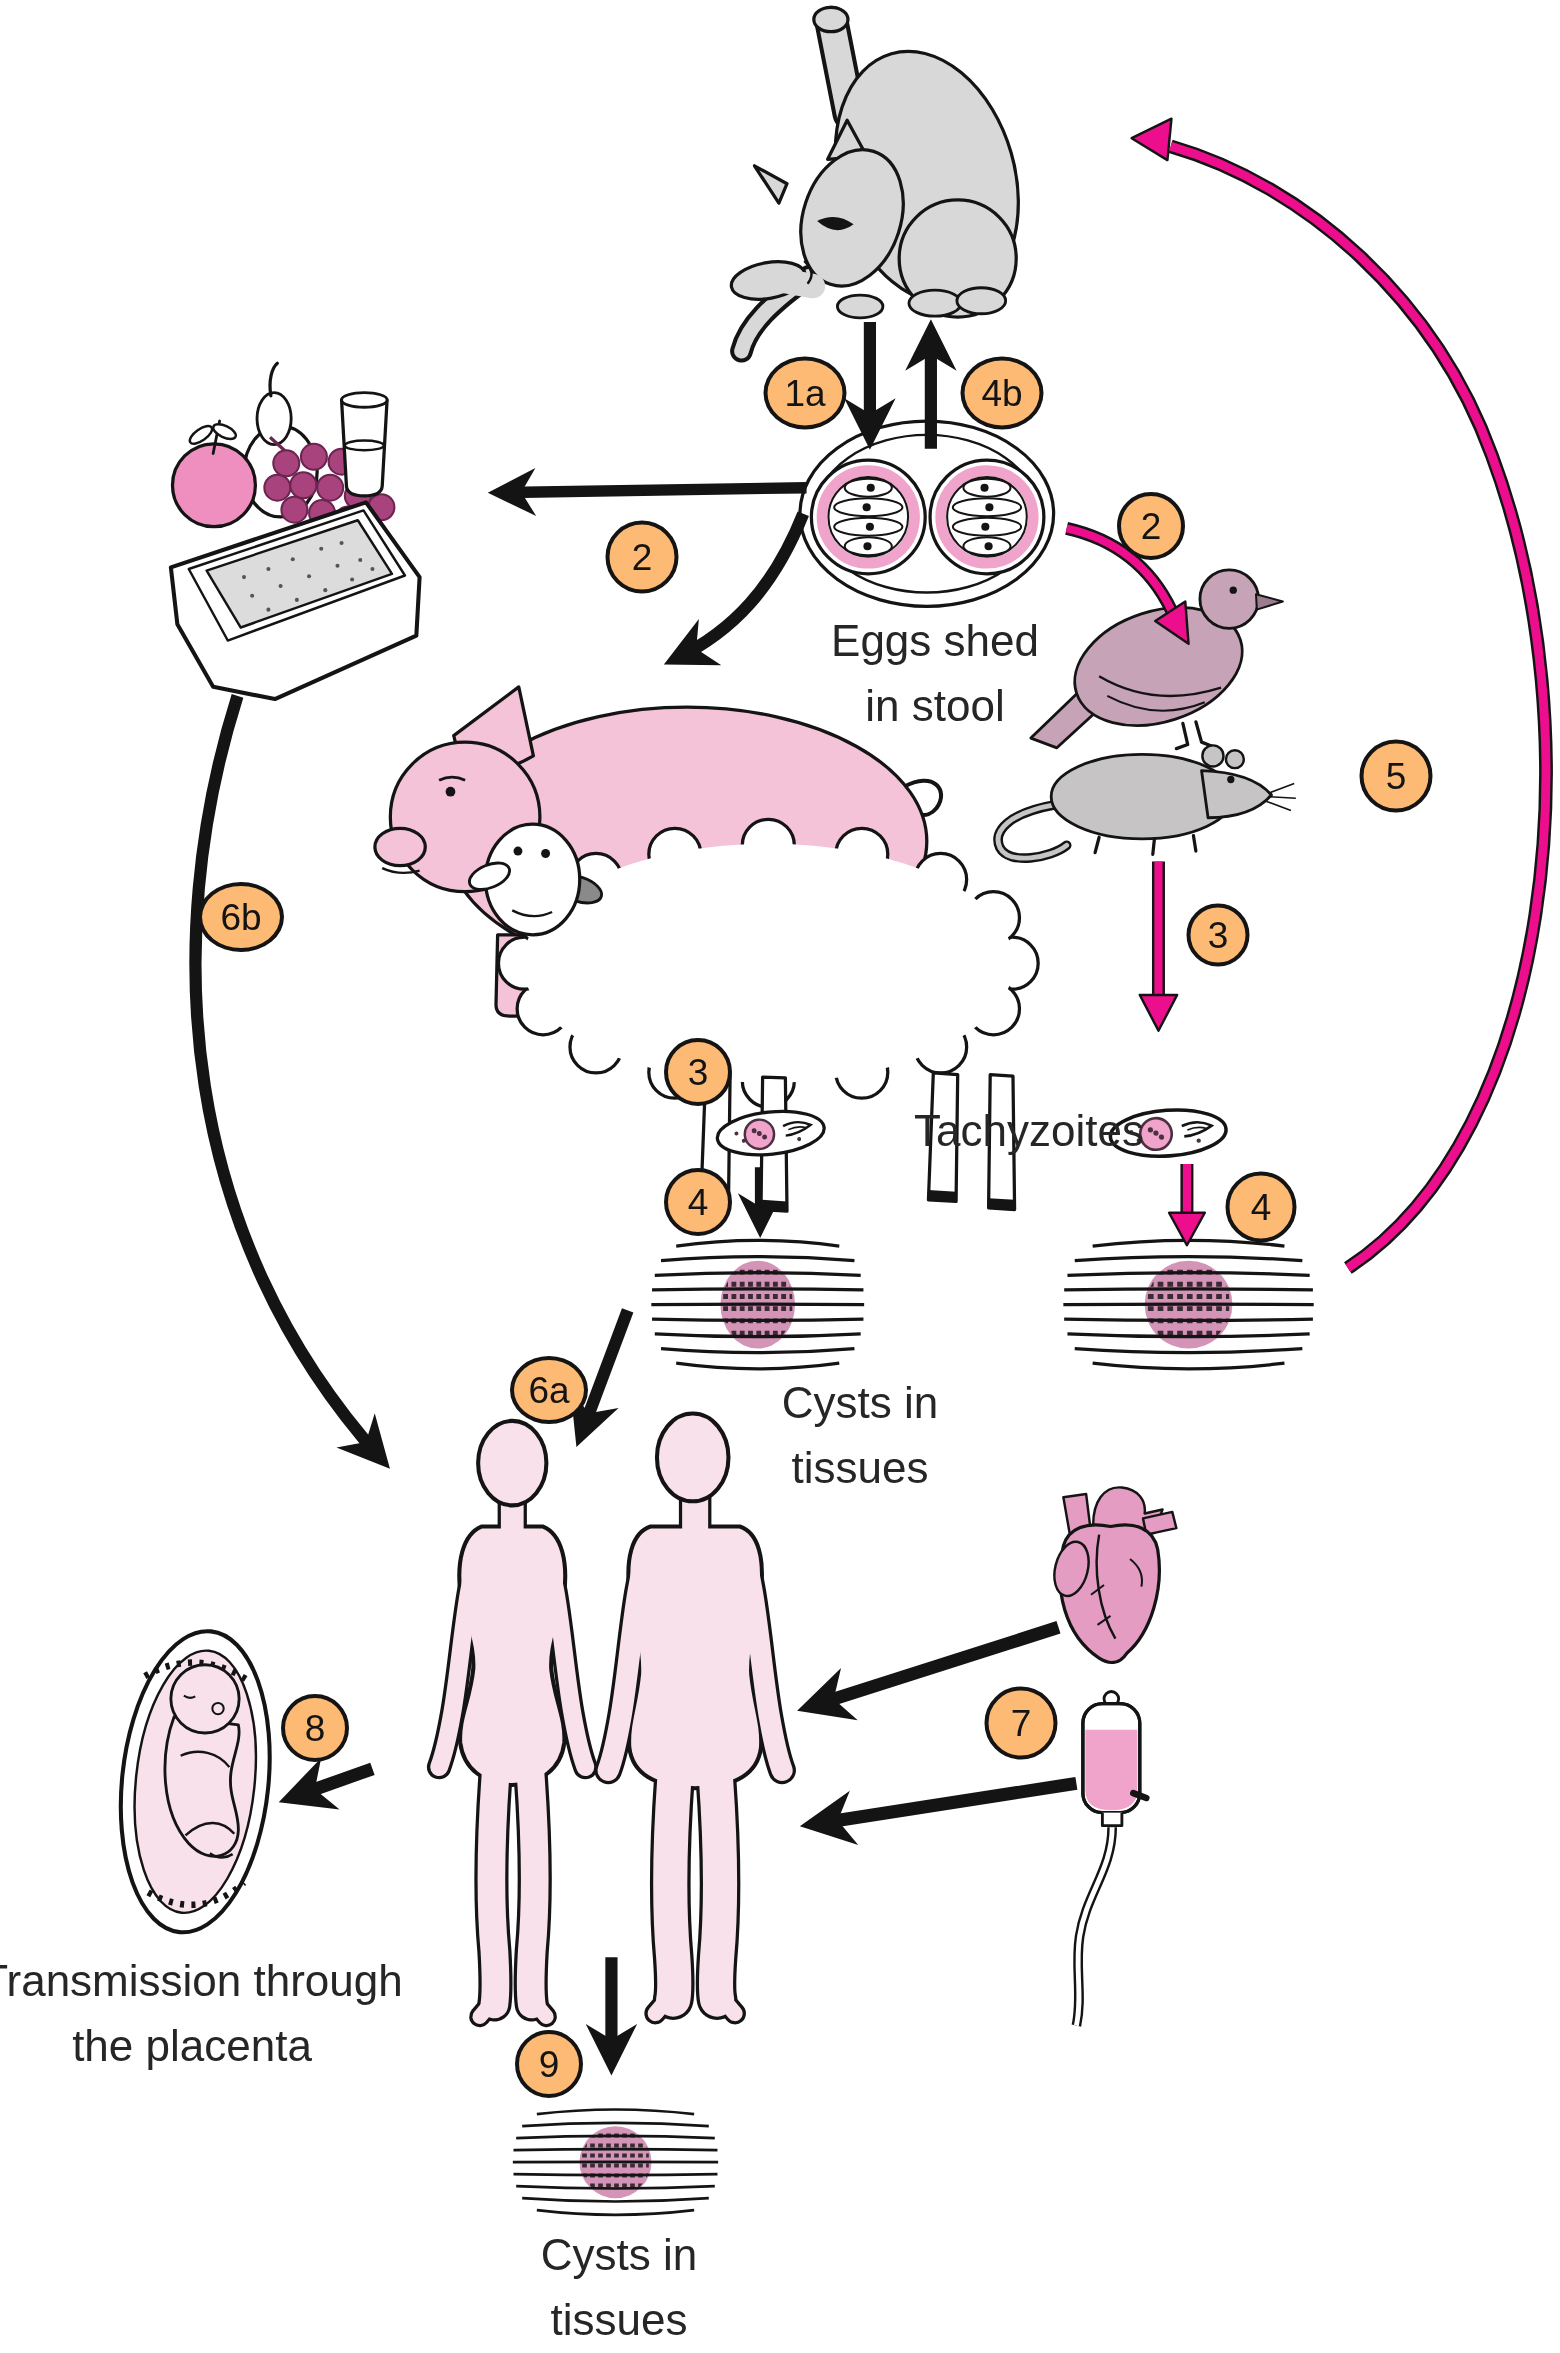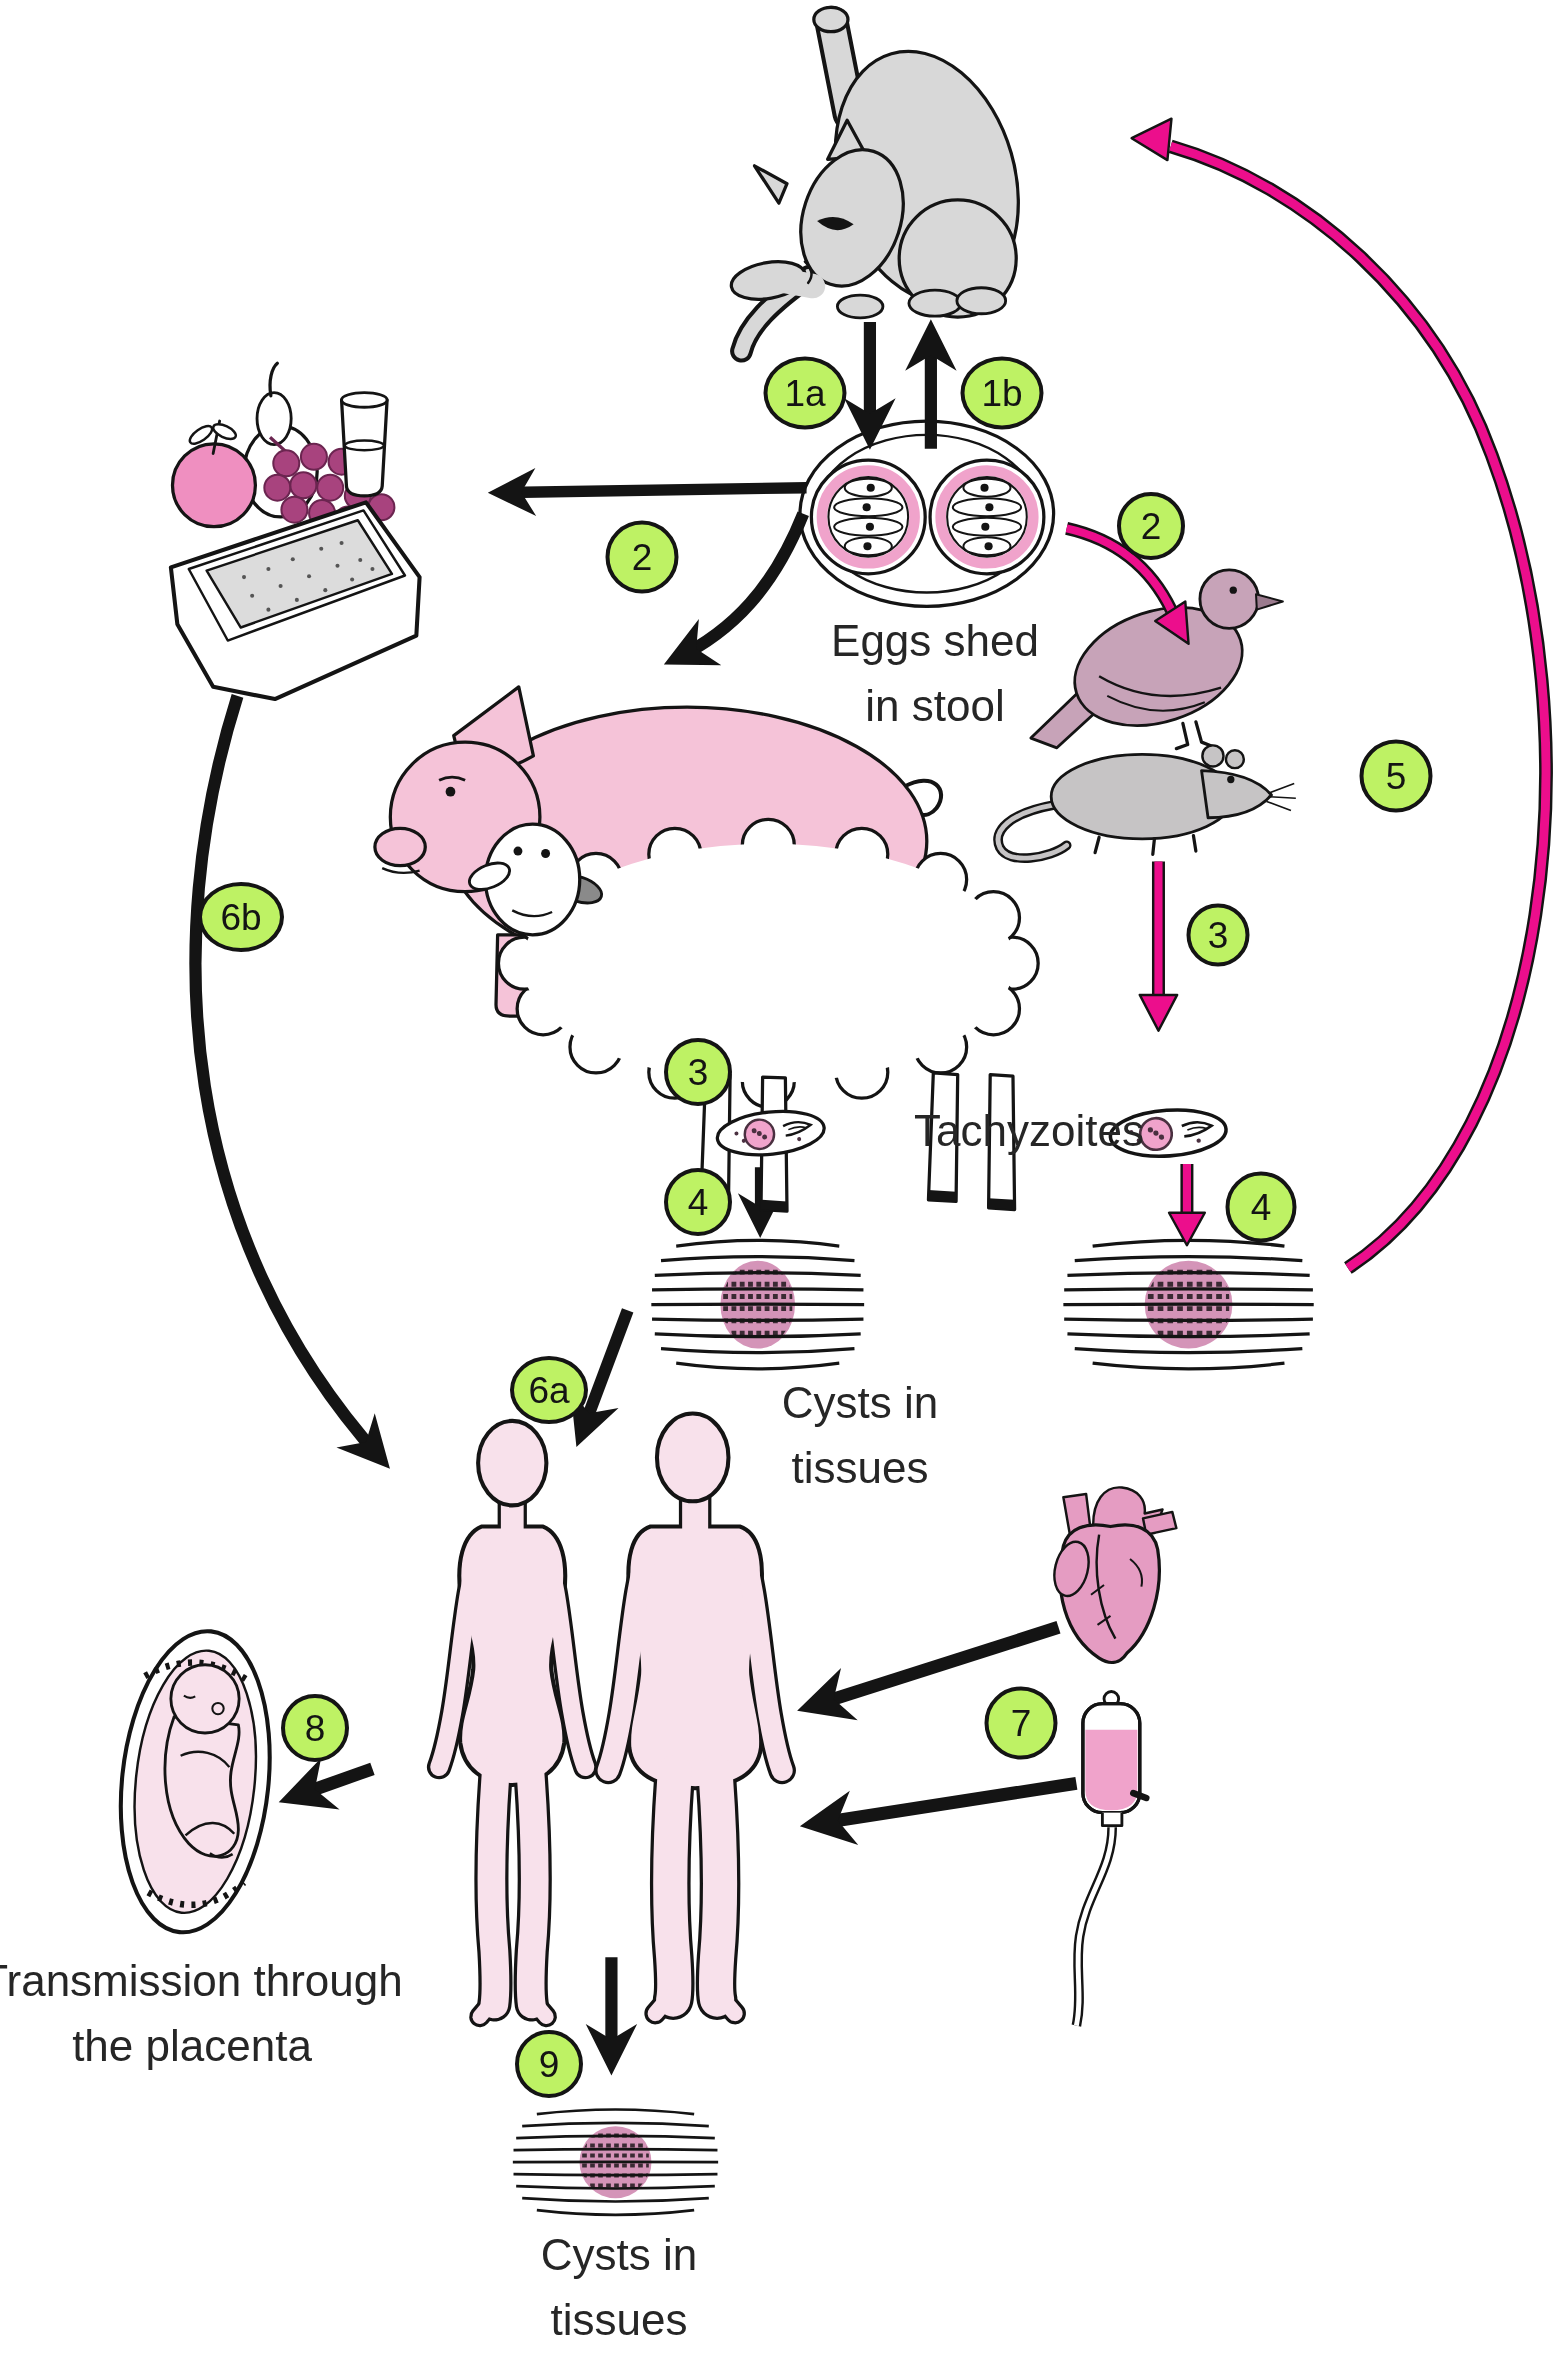--- a/index.html
+++ b/index.html
@@ -1,21 +1,21 @@
 <!DOCTYPE html>
 <html style="--accent_magenta: #EC0E8C; --outline_ink: #141414; --text_ink: #262626; --skin_pink: #F8E1EB; --pig_pink: #F5C3D8; --organ_pink: #E59CC2; --fluid_pink: #F0A3CB; --cyst_pink: #D494B8; --apple_pink: #EF8FC0; --grape_purple: #A8437E; --grape_outline: #6B2550; --bird_mauve: #C7A3B8; --cat_gray: #D8D8D8; --rat_gray: #C6C4C5; --litter_gray: #DCDCDC;font-size:13px"><head>
 <meta charset="utf-8">
 <style>
   html,body{margin:0;padding:0;background:#fff;}
   .stage{position:relative;width:1561px;height:2354px;background:#fff;overflow:hidden;
          font-family:"Liberation Sans", sans-serif;}
   svg{position:absolute;left:0;top:0;}
   .label{position:absolute;transform:translate(-50%,-50%);text-align:center;
          font-size:44px;line-height:65px;color:var(--text_ink);white-space:pre-line;}
-  .badge{position:absolute;transform:translate(-50%,-50%);background:#bef264;
+  .badge{position:absolute;transform:translate(-50%,-50%);background:#fdba74;
          border:4.1px solid var(--outline_ink);border-radius:50%;
          display:flex;align-items:center;justify-content:center;
          font-size:37px;color:var(--outline_ink);line-height:1;}
   
   .f-none{fill:none}.f-white{fill:#fff}.f-ink{fill:var(--outline_ink)}
   .f-skin{fill:var(--skin_pink)}.f-pig{fill:var(--pig_pink)}.f-organ{fill:var(--organ_pink)}
   .f-fluid{fill:var(--fluid_pink)}.f-cyst{fill:var(--cyst_pink)}.f-apple{fill:var(--apple_pink)}
   .f-grape{fill:var(--grape_purple)}.f-bird{fill:var(--bird_mauve)}.f-cat{fill:var(--cat_gray)}
   .f-rat{fill:var(--rat_gray)}.f-litter{fill:var(--litter_gray)}.f-accent{fill:var(--accent_magenta)}
   .s-ink{stroke:var(--outline_ink)}.s-none{stroke:none}.s-accent{stroke:var(--accent_magenta)}
@@ -381,21 +381,21 @@
 in stool</div>
 <div class="label" style="left:1029px;top:1130px;">Tachyzoites</div>
 <div class="label" style="left:860px;top:1435px;">Cysts in
 tissues</div>
 <div class="label" style="left:192px;top:2013px;">Transmission through
 the placenta</div>
 <div class="label" style="left:619px;top:2287px;">Cysts in
 tissues</div>
 
 <div class="badge" style="left:805px;top:393px;width:75px;height:65px;">1a</div>
-<div class="badge" style="left:1002px;top:393px;width:75px;height:65px;">1b</div>
+<div class="badge" style="left:1002px;top:393px;width:75px;height:65px;">4b</div>
 <div class="badge" style="left:642px;top:557px;width:65px;height:65px;">2</div>
 <div class="badge" style="left:1151px;top:526px;width:60px;height:60px;">2</div>
 <div class="badge" style="left:698px;top:1072px;width:60px;height:60px;">3</div>
 <div class="badge" style="left:1218px;top:935px;width:55px;height:55px;">3</div>
 <div class="badge" style="left:698px;top:1202px;width:60px;height:60px;">4</div>
 <div class="badge" style="left:1261px;top:1207px;width:63px;height:63px;">4</div>
 <div class="badge" style="left:1396px;top:776px;width:65px;height:65px;">5</div>
 <div class="badge" style="left:549px;top:1390px;width:70px;height:60px;">6a</div>
 <div class="badge" style="left:241px;top:917px;width:78px;height:62px;">6b</div>
 <div class="badge" style="left:1021px;top:1723px;width:65px;height:65px;">7</div>

